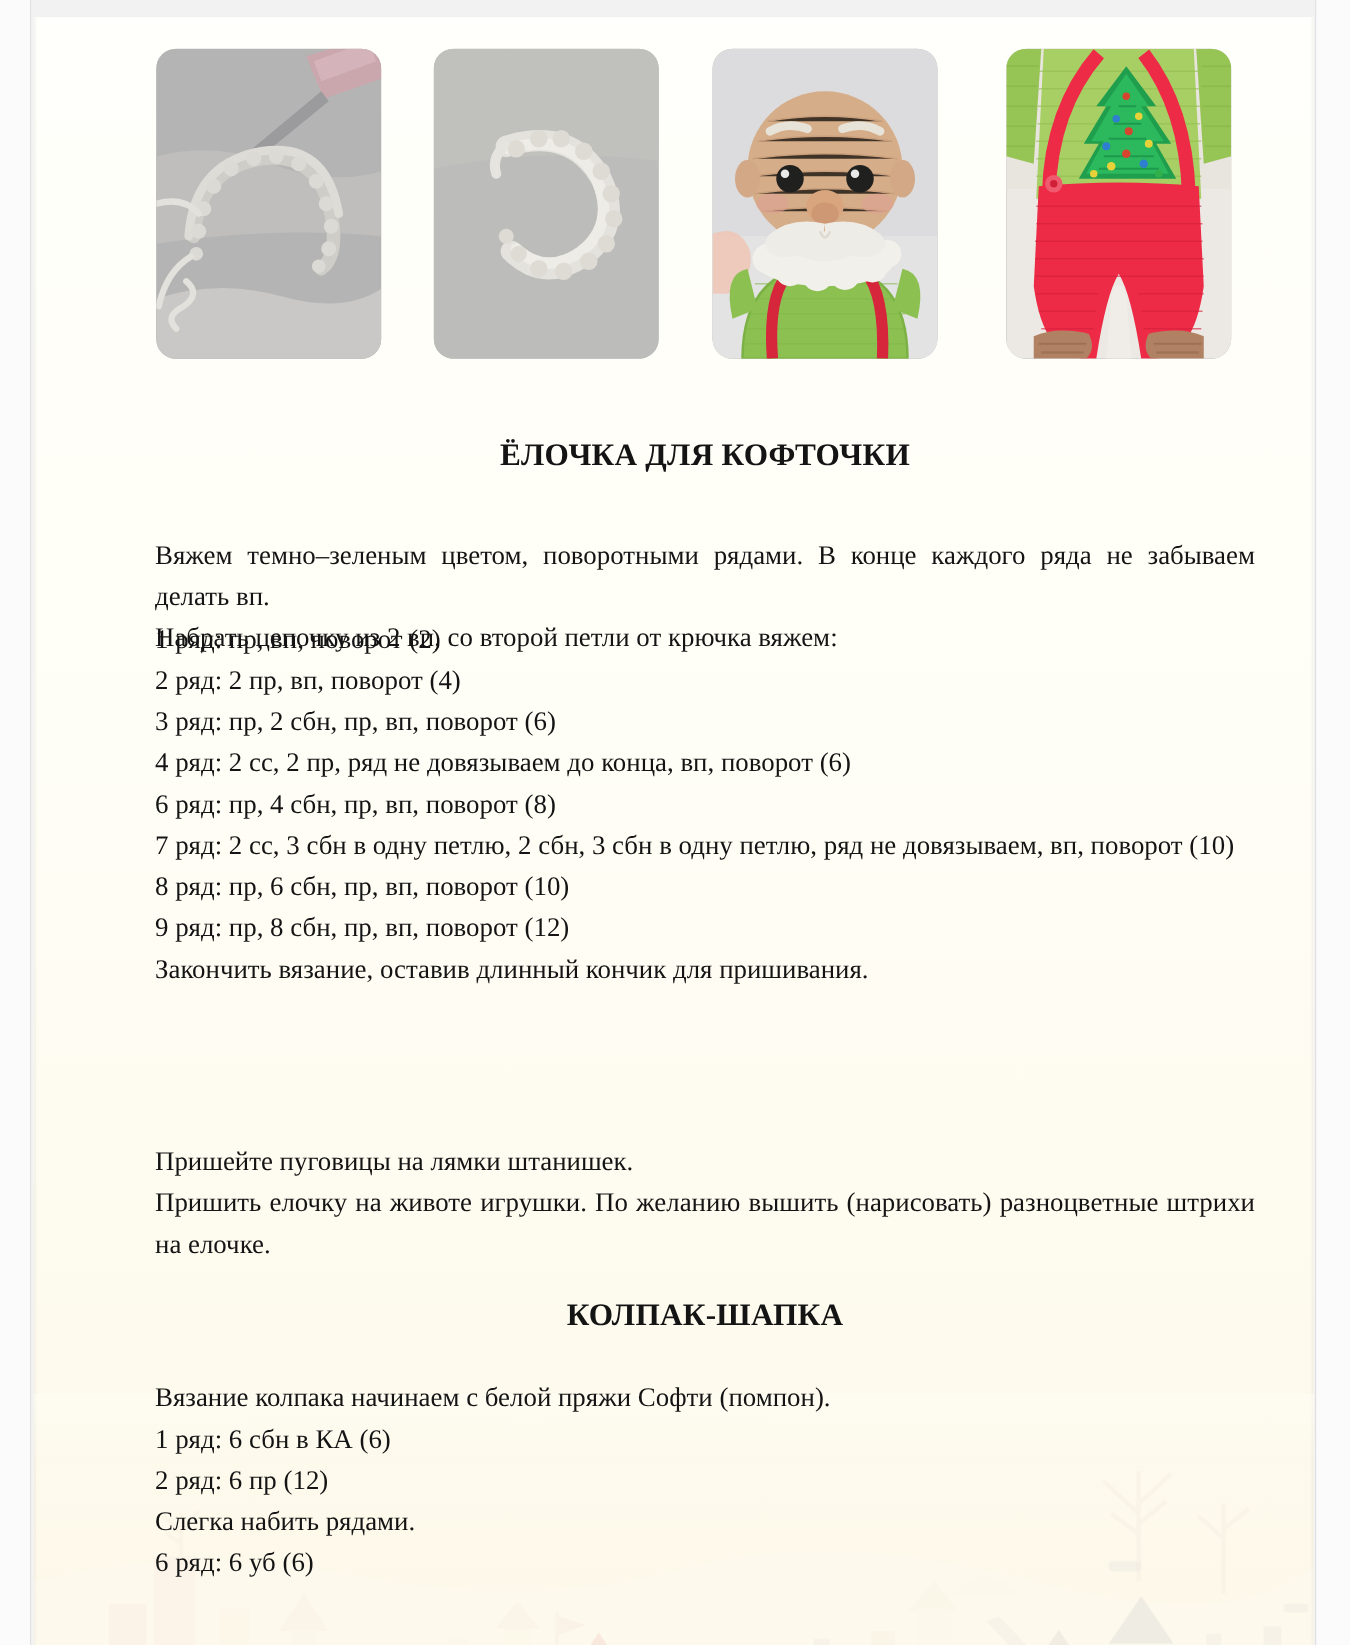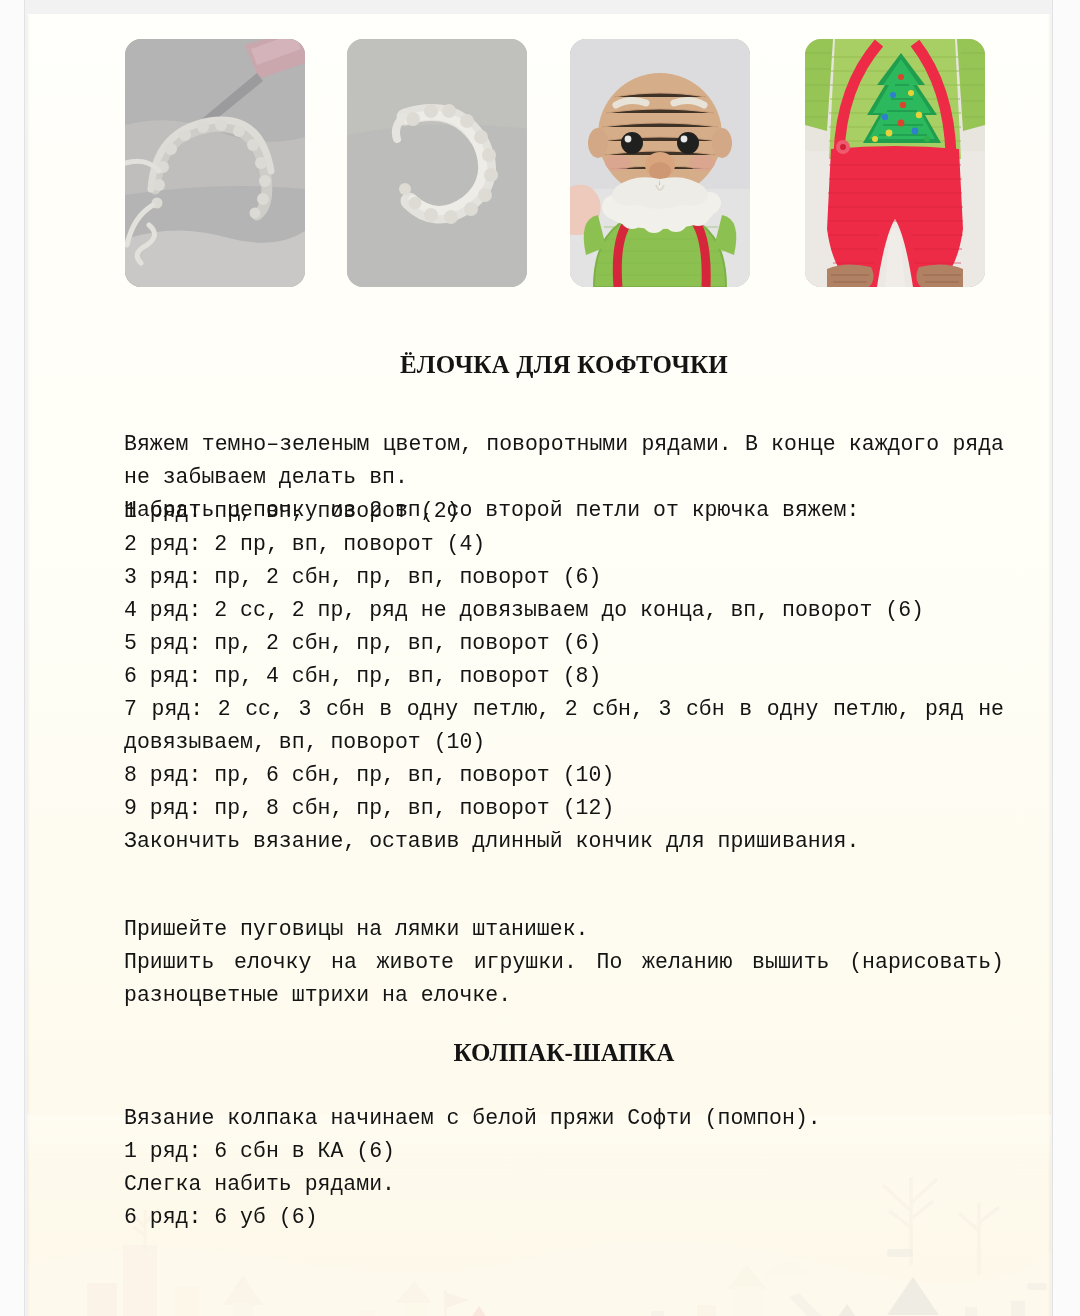--- a/index.html
+++ b/index.html
@@ -111,21 +111,21 @@
     letter-spacing: .2px;
     margin: 0;
     color: #141414;
     font-family: "Liberation Serif", "DejaVu Serif", serif;
   }
   p.para {
     font-size: 21.5px;
     line-height: 33px;
     margin: 0;
     color: #141414;
-    font-family: Liberation Mono, monospace;
+    font-family: Liberation Serif, serif;
   }
   p.justify { text-align: justify; }
   p.line { text-align: left; }
 
   .block-ёлочка { position: absolute; top: 337px; left: 0; width: 880px; }
   .intro-wrap   { position: absolute; top: 414px; left: 0; width: 880px; }
   .rows-wrap    { position: absolute; top: 481px; left: 0; width: 880px; }
   .finish-wrap  { position: absolute; top: 899px; left: 0; width: 880px; }
   .block-колпак { position: absolute; top: 1025px; left: 0; width: 880px; }
   .kolpak-wrap  { position: absolute; top: 1088px; left: 0; width: 880px; }
@@ -445,39 +445,39 @@
       <div class="intro-wrap">
         <p class="para justify">Вяжем темно–зеленым цветом, поворотными рядами. В конце каждого ряда не забываем делать вп.</p>
         <p class="para line">Набрать цепочку из 2 вп, со второй петли от крючка вяжем:</p>
       </div>
 
       <div class="rows-wrap">
         <p class="para line">1 ряд: пр, вп, поворот (2)</p>
         <p class="para line">2 ряд: 2 пр, вп, поворот (4)</p>
         <p class="para line">3 ряд: пр, 2 сбн, пр, вп, поворот (6)</p>
         <p class="para line">4 ряд: 2 сс, 2 пр, ряд не довязываем до конца, вп, поворот (6)</p>
-        <p class="para line">5 ряд: пр, 2 сбн, пр, вп, поворот (6)</p>
         <p class="para line">6 ряд: пр, 4 сбн, пр, вп, поворот (8)</p>
         <p class="para justify">7 ряд: 2 сс, 3 сбн в одну петлю, 2 сбн, 3 сбн в одну петлю, ряд не довязываем, вп, поворот (10)</p>
         <p class="para line">8 ряд: пр, 6 сбн, пр, вп, поворот (10)</p>
         <p class="para line">9 ряд: пр, 8 сбн, пр, вп, поворот (12)</p>
         <p class="para line">Закончить вязание, оставив длинный кончик для пришивания.</p>
       </div>
 
       <div class="finish-wrap">
         <p class="para line">Пришейте пуговицы на лямки штанишек.</p>
         <p class="para justify">Пришить елочку на животе игрушки. По желанию вышить (нарисовать) разноцветные штрихи на елочке.</p>
       </div>
 
       <div class="block-колпак">
         <h2 class="section-title">КОЛПАК-ШАПКА</h2>
       </div>
 
       <div class="kolpak-wrap">
         <p class="para line">Вязание колпака начинаем с белой пряжи Софти (помпон).</p>
         <p class="para line">1 ряд: 6 сбн в КА (6)</p>
+        <p class="para line">2 ряд: 6 пр (12)</p>
         <p class="para line">Слегка набить рядами.</p>
         <p class="para line">6 ряд: 6 уб (6)</p>
       </div>
 
     </div>
   </div>
 </div>
 
 </body></html>

